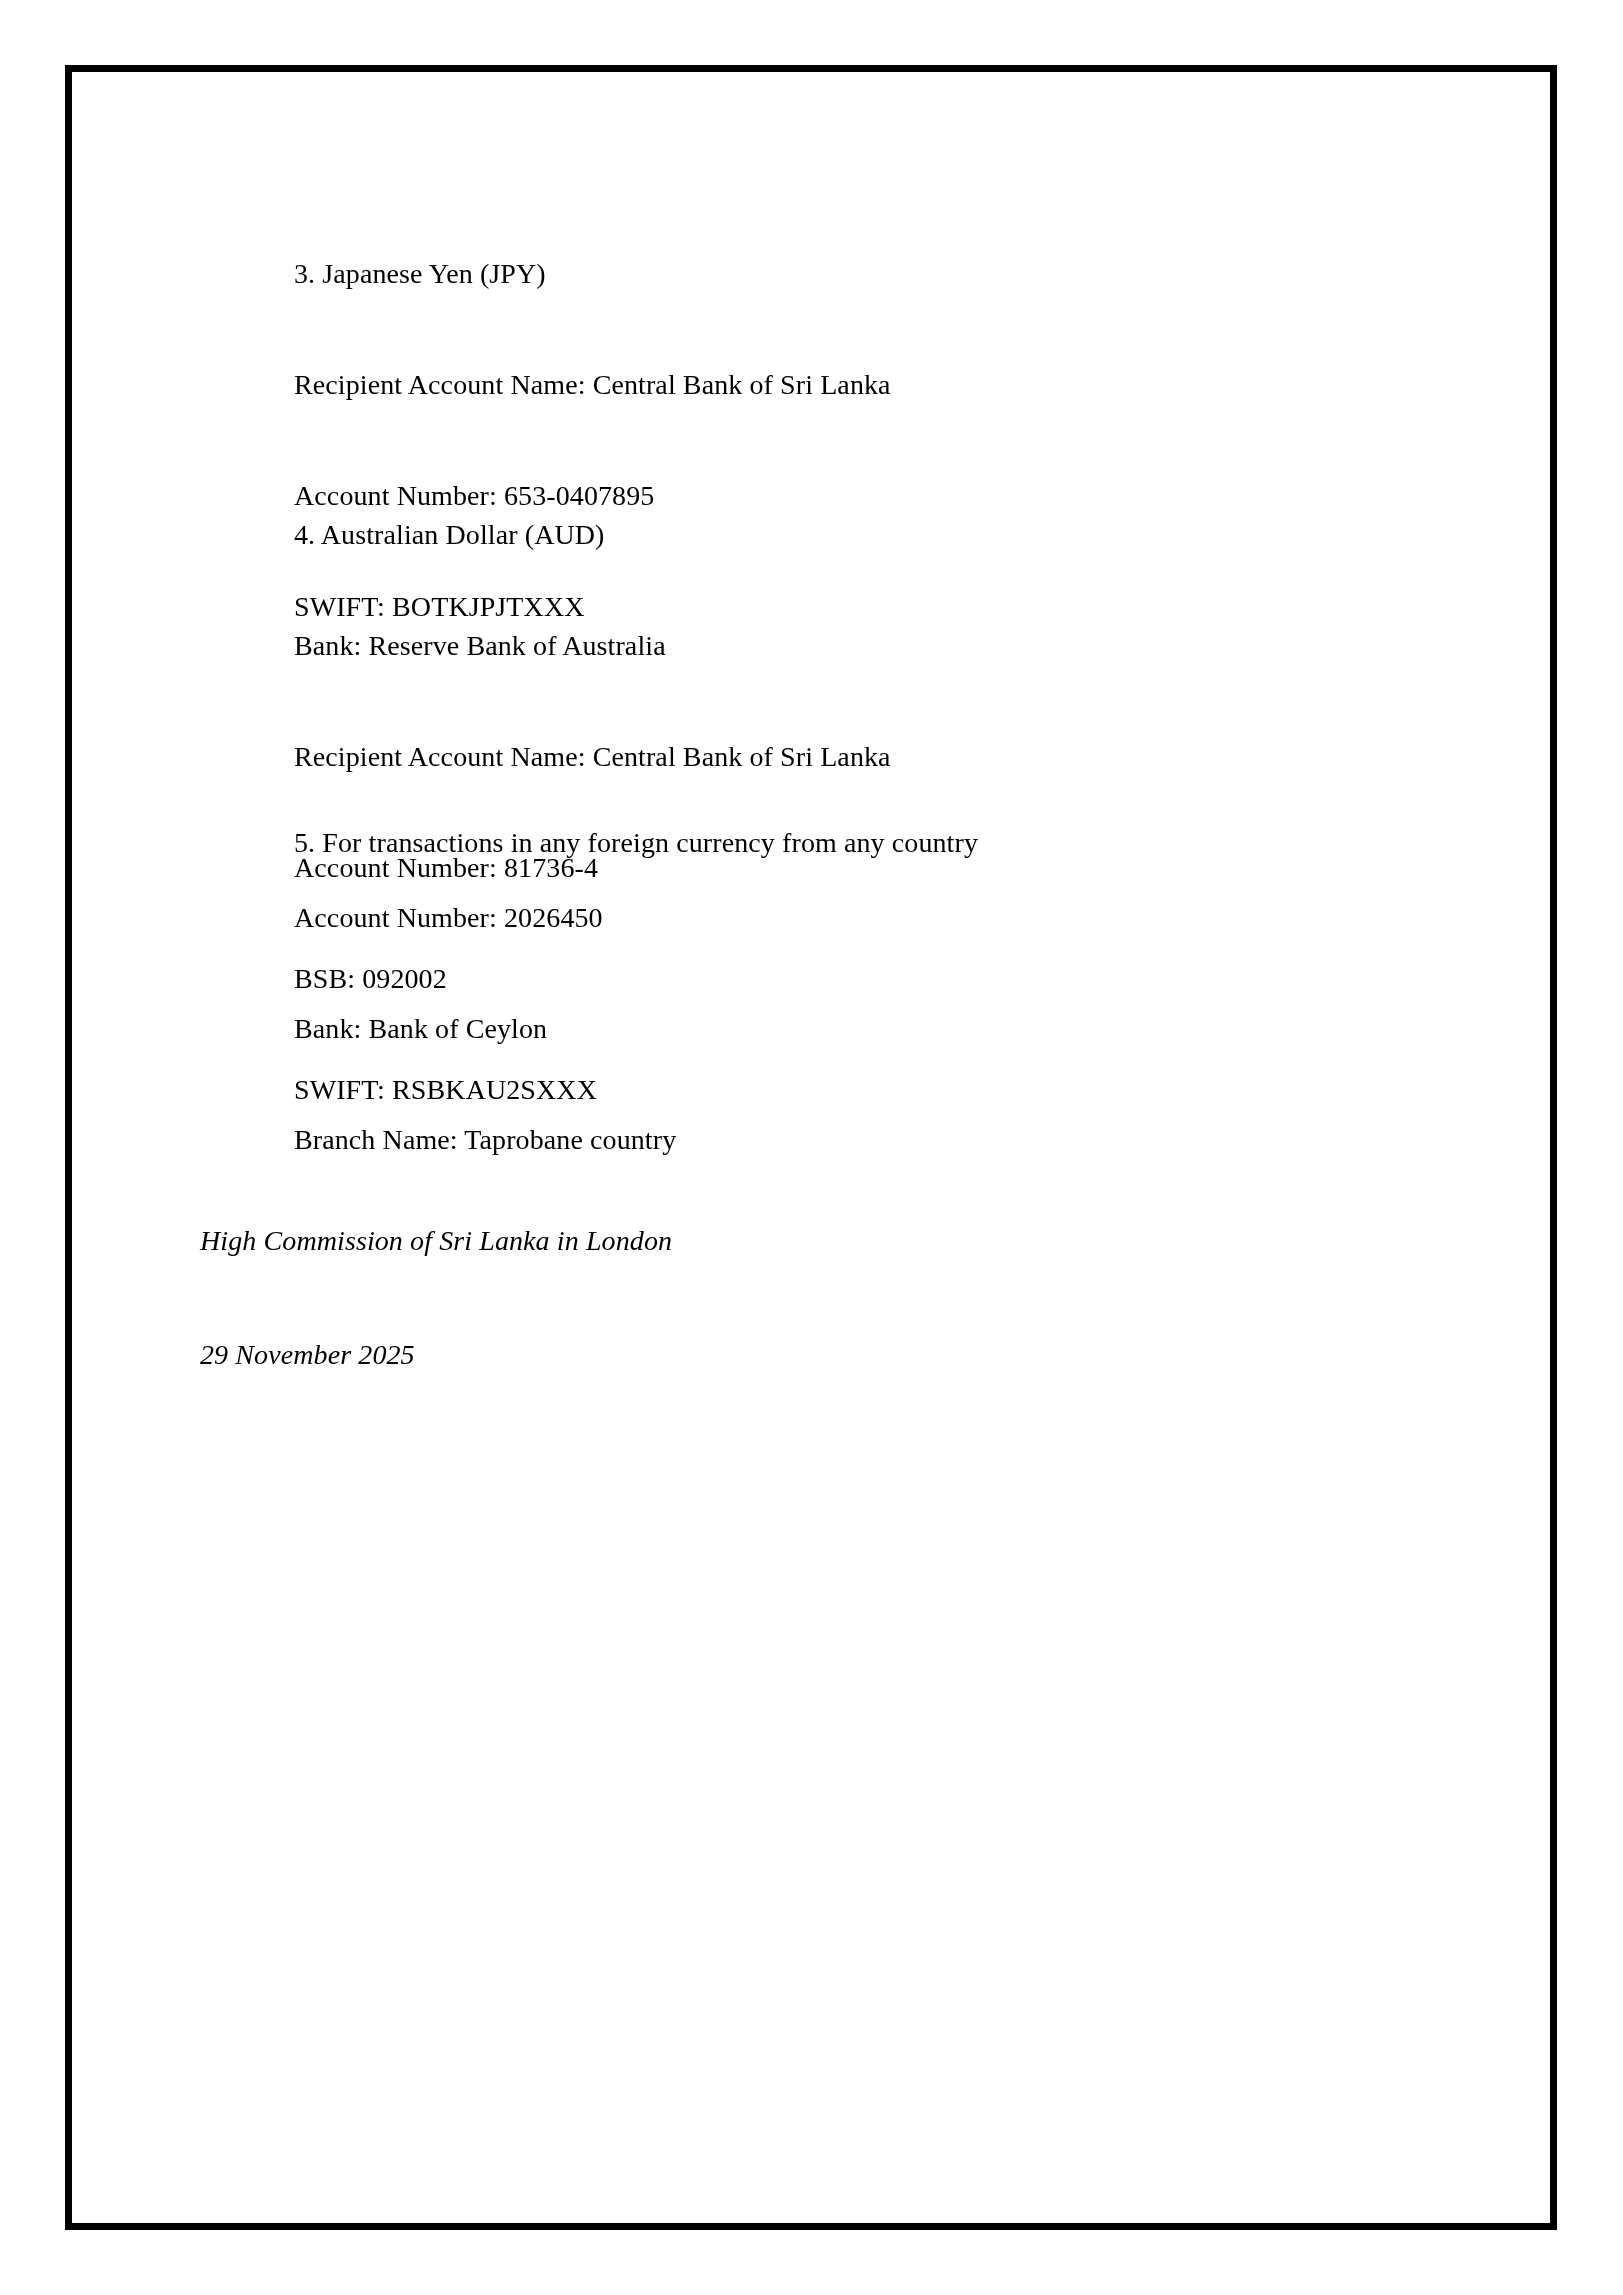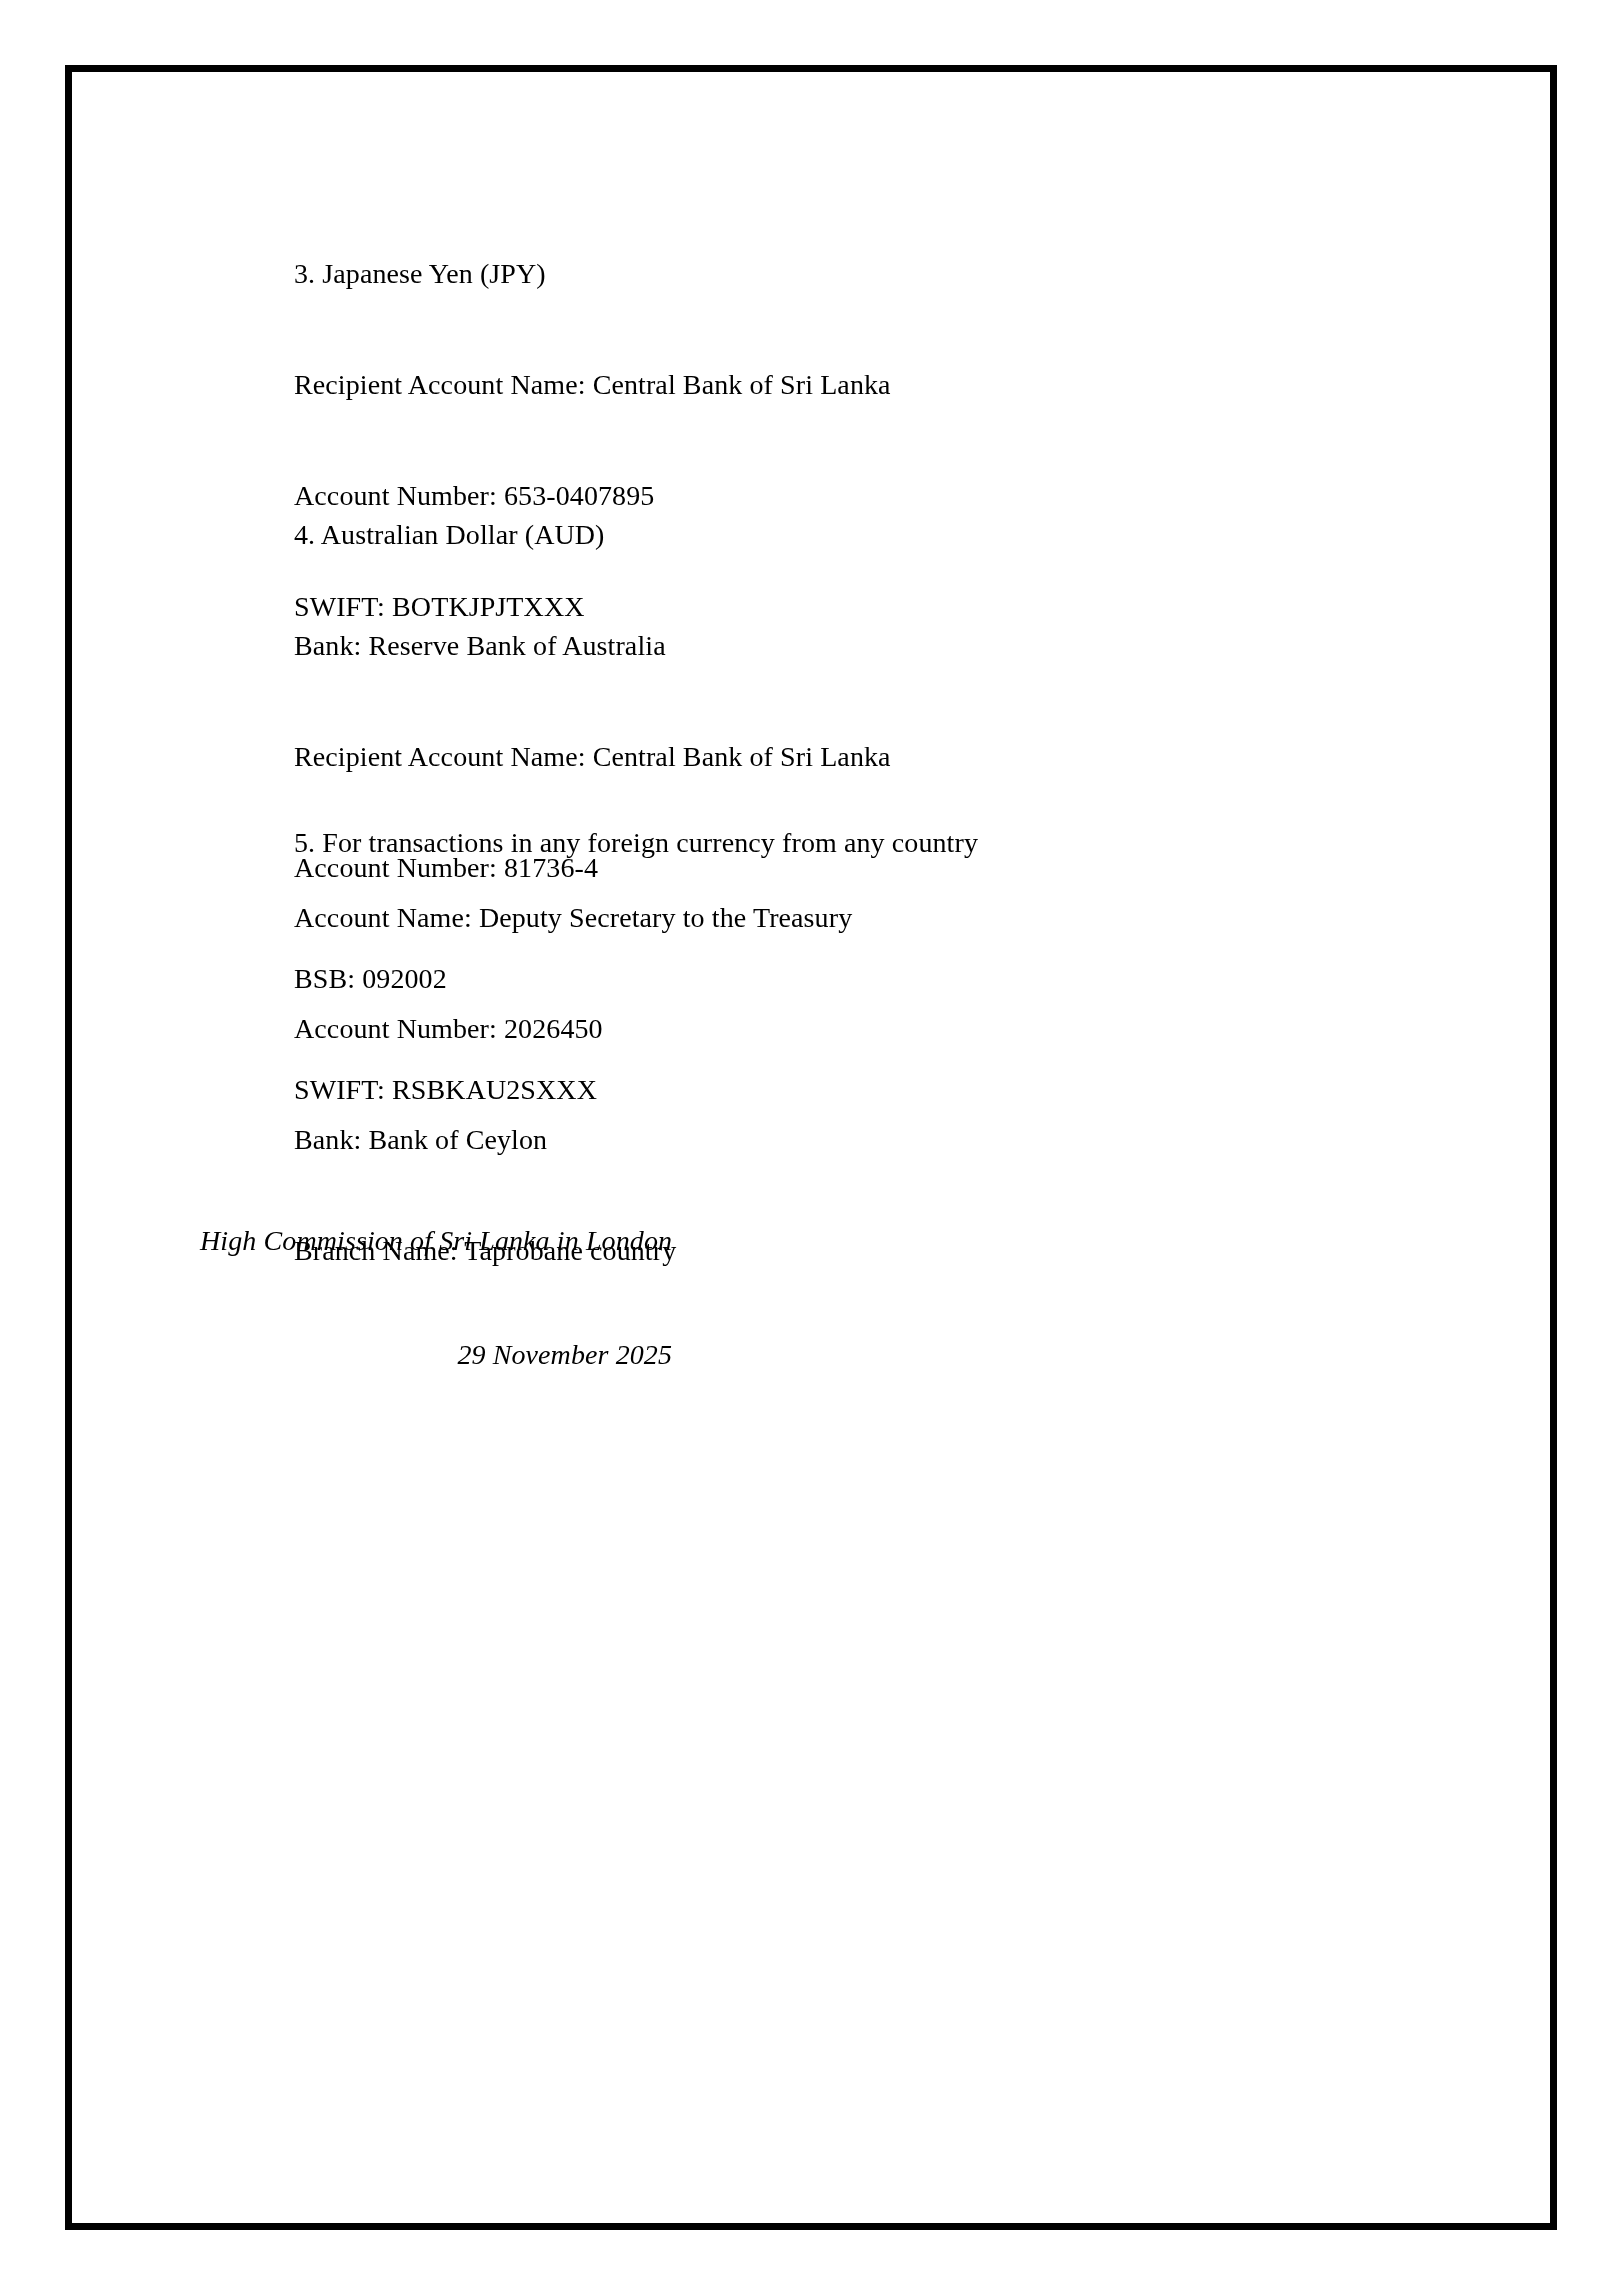--- a/index.html
+++ b/index.html
@@ -32,21 +32,20 @@
     white-space: pre;
     letter-spacing: 0.1px;
   }
   .body-indent {
     left: 294px;
   }
   .signature {
     left: 200px;
     font-style: italic;
     line-height: 38px;
-    text-align: right;
   }
   .line {
     min-height: 37px;
   }
 </style>
 </head>
 <body>
 
 <div>
 
@@ -66,21 +65,20 @@
     <div class="line">Account Number: 81736-4</div>
     <div class="line">BSB: 092002</div>
     <div class="line">SWIFT: RSBKAU2SXXX</div>
   </div>
 
   <div class="textblock body-indent" style="top:750px">
     <div class="line">5. For transactions in any foreign currency from any country</div>
   </div>
 
   <div class="textblock body-indent" style="top:825px">
-    <div class="line">Account Name: Deputy Secretary to the Treasury</div>
     <div class="line">Account Number: 2026450</div>
     <div class="line">Bank: Bank of Ceylon</div>
     <div class="line">Branch Name: Taprobane country</div>
   </div>
 
   <div class="textblock signature" style="top:1146px">
     <div class="line">High Commission of Sri Lanka in London</div>
     <div class="line">29 November 2025</div>
   </div>
 

